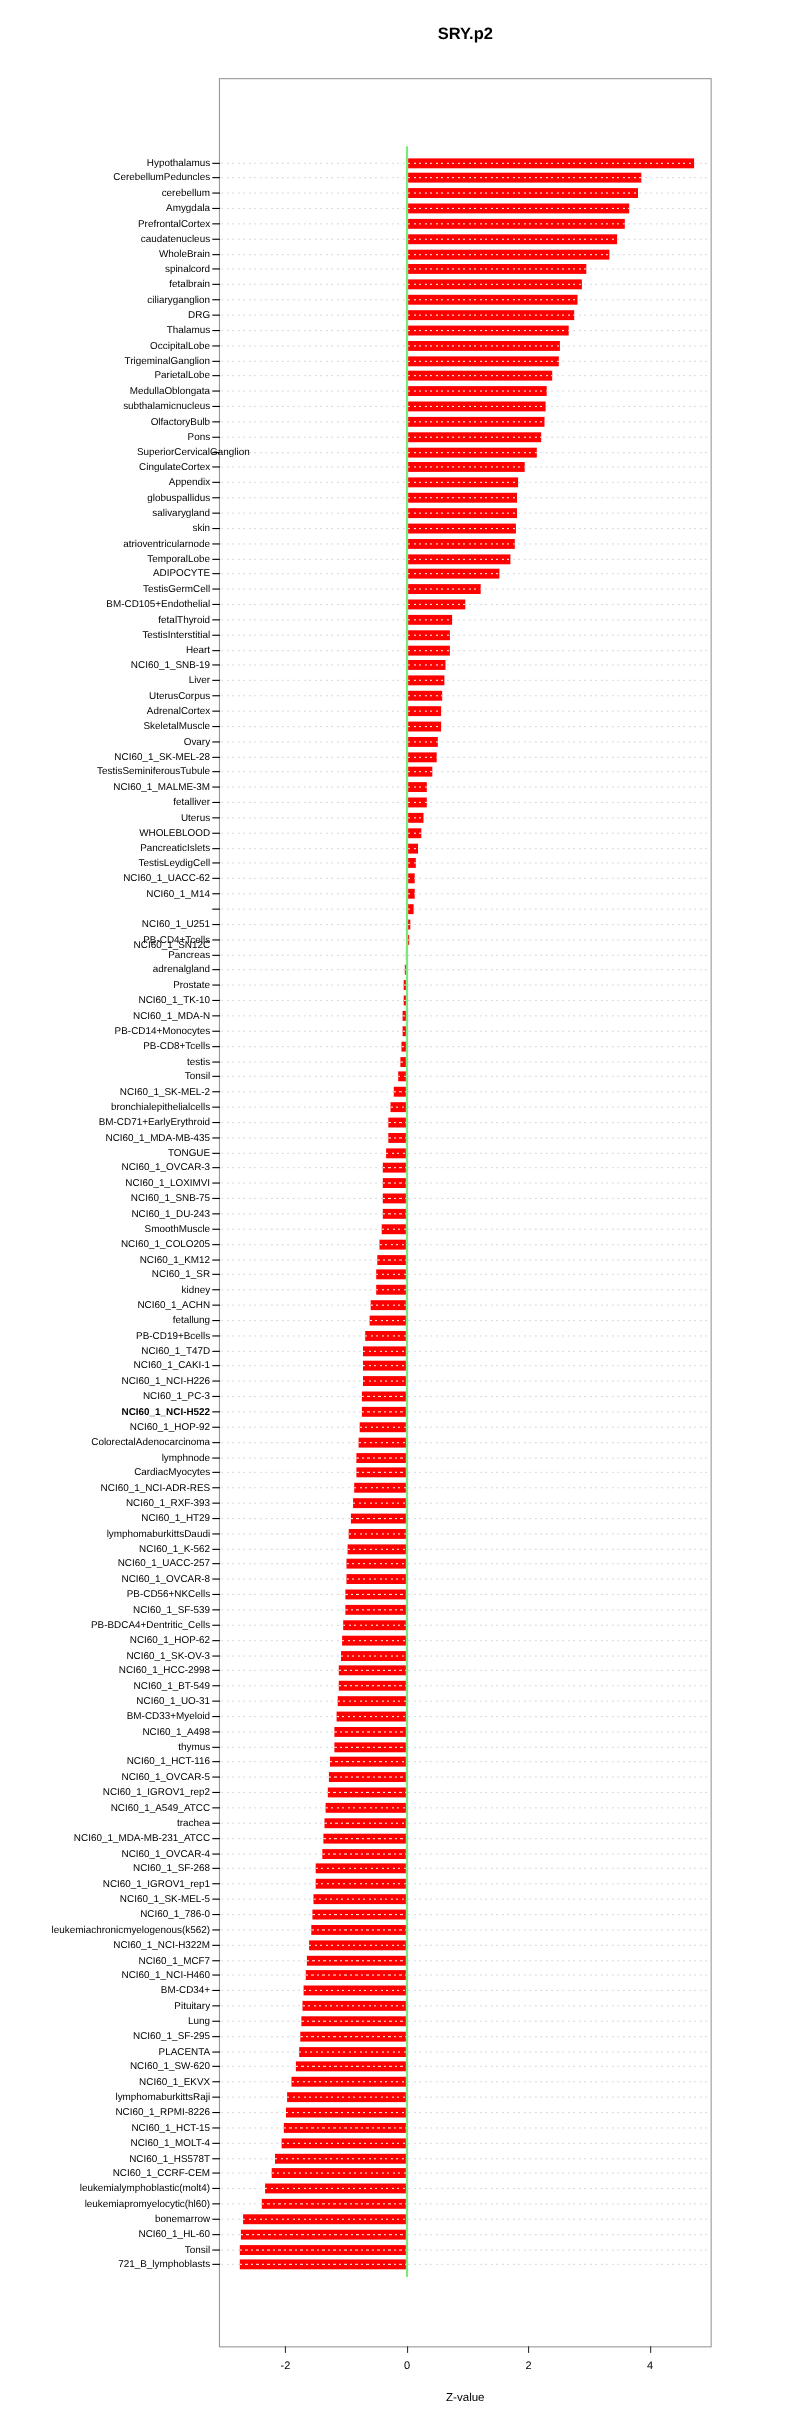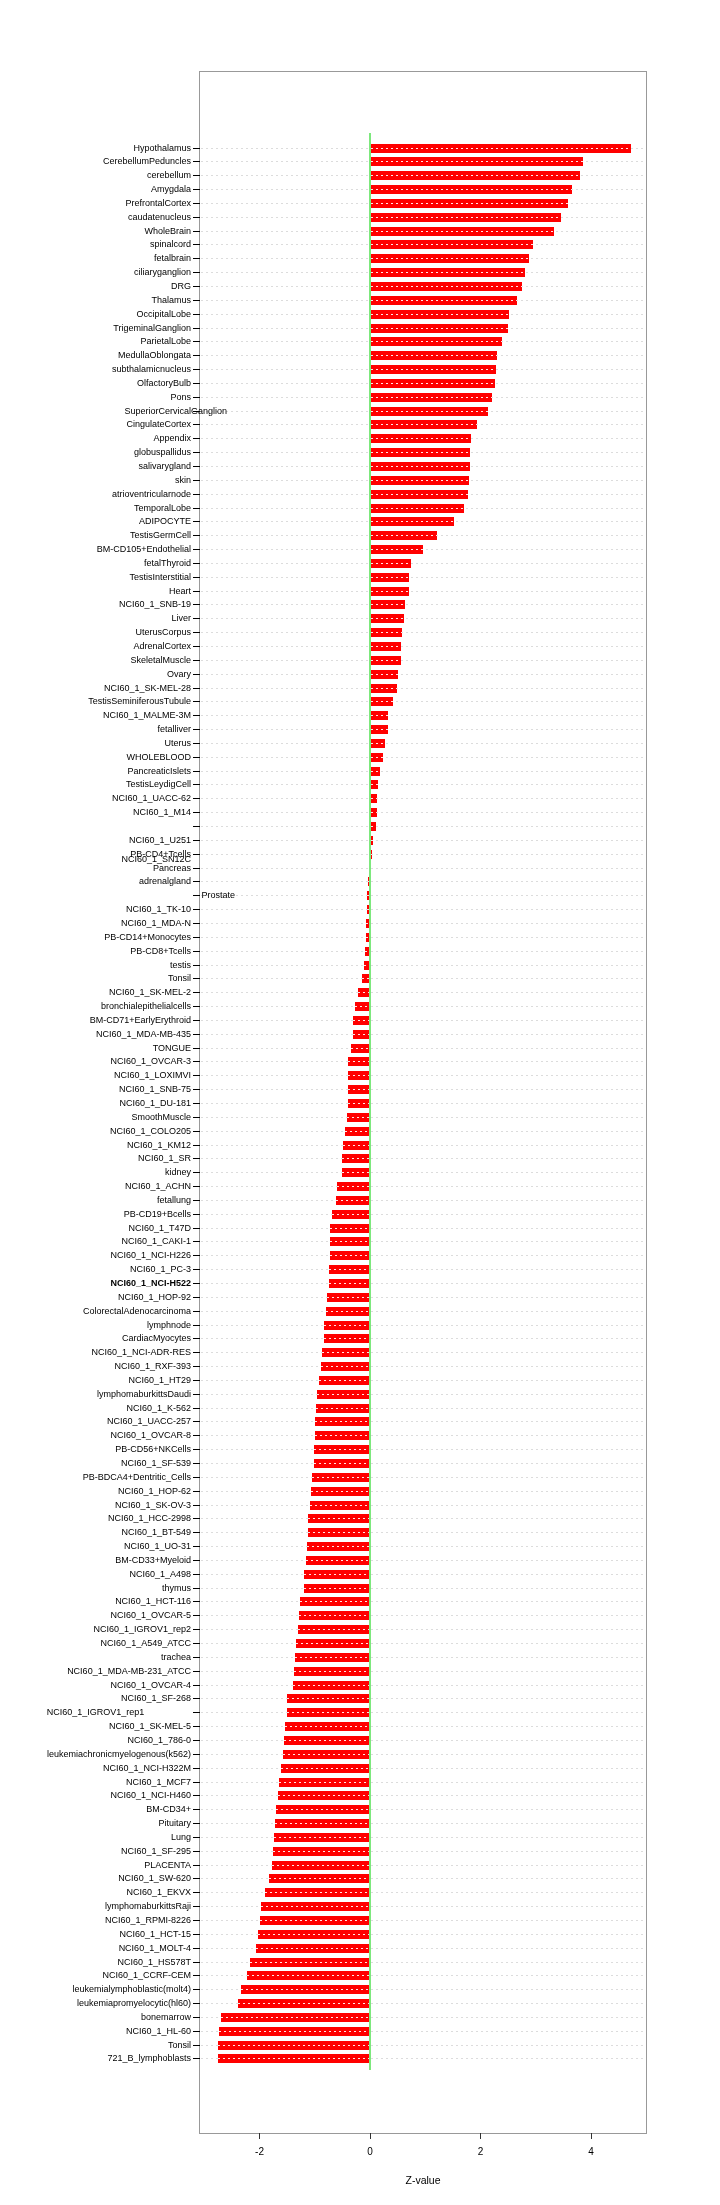--- a/index.html
+++ b/index.html
@@ -40,20 +40,21 @@
   }
   #x-axis-label{
     position:absolute;left:200px;top:2174px;width:446px;
     text-align:center;font-size:10.5px;color:#000;
   }
 </style>
 </head>
 <body>
 
 <div id="figure">
+  <div id="chart-title">SRY.p2</div>
   <div id="plot-box"></div>
   <div id="rows-layer">
       <div class="row-gridline" style="left: 201px; width: 444px; top: 147.5px;"></div>
       <div class="row-label" style="top: 142.5px;">Hypothalamus</div>
       <div class="row-tick" style="top: 147.5px;"></div>
       <div class="bar" style="left: 371px; width: 260.332px; top: 143.5px; background: rgb(255, 0, 0);"></div>
       <div class="row-gridline" style="left: 201px; width: 444px; top: 161.347px;"></div>
       <div class="row-label" style="top: 156.347px;">CerebellumPeduncles</div>
       <div class="row-tick" style="top: 161.347px;"></div>
       <div class="bar" style="left: 371px; width: 211.713px; top: 157.347px; background: rgb(255, 0, 0);"></div>
@@ -259,21 +260,21 @@
       <div class="bar" style="left: 371px; width: 1px; top: 849.722px; background: rgb(255, 0, 0);"></div>
       <div class="row-gridline" style="left: 201px; width: 444px; top: 867.57px;"></div>
       <div class="row-label" style="top: 862.57px;">Pancreas</div>
       <div class="row-tick" style="top: 867.57px;"></div>
       <div class="bar" style="left: 369.447px; width: 1px; top: 863.57px; background: rgb(255, 0, 0);"></div>
       <div class="row-gridline" style="left: 201px; width: 444px; top: 881.418px;"></div>
       <div class="row-label" style="top: 876.418px;">adrenalgland</div>
       <div class="row-tick" style="top: 881.418px;"></div>
       <div class="bar" style="left: 367.79px; width: 1.21px; top: 877.418px; background: rgb(255, 0, 0);"></div>
       <div class="row-gridline" style="left: 201px; width: 444px; top: 895.265px;"></div>
-      <div class="row-label" style="top: 890.265px; padding-left: 44px;">Prostate</div>
+      <div class="row-label" style="top: 890.265px;">Prostate</div>
       <div class="row-tick" style="top: 895.265px;"></div>
       <div class="bar" style="left: 367.238px; width: 1.7625px; top: 891.265px; background: rgb(255, 0, 0);"></div>
       <div class="row-gridline" style="left: 201px; width: 444px; top: 909.112px;"></div>
       <div class="row-label" style="top: 904.112px;">NCI60_1_TK-10</div>
       <div class="row-tick" style="top: 909.112px;"></div>
       <div class="bar" style="left: 366.685px; width: 2.315px; top: 905.112px; background: rgb(255, 0, 0);"></div>
       <div class="row-gridline" style="left: 201px; width: 444px; top: 922.96px;"></div>
       <div class="row-label" style="top: 917.96px;">NCI60_1_MDA-N</div>
       <div class="row-tick" style="top: 922.96px;"></div>
       <div class="bar" style="left: 366.132px; width: 2.8675px; top: 918.96px; background: rgb(255, 0, 0);"></div>
@@ -319,21 +320,21 @@
       <div class="bar" style="left: 348.452px; width: 20.5475px; top: 1057.43px; background: rgb(255, 0, 0);"></div>
       <div class="row-gridline" style="left: 201px; width: 444px; top: 1075.28px;"></div>
       <div class="row-label" style="top: 1070.28px;">NCI60_1_LOXIMVI</div>
       <div class="row-tick" style="top: 1075.28px;"></div>
       <div class="bar" style="left: 347.9px; width: 21.1px; top: 1071.28px; background: rgb(255, 0, 0);"></div>
       <div class="row-gridline" style="left: 201px; width: 444px; top: 1089.13px;"></div>
       <div class="row-label" style="top: 1084.13px;">NCI60_1_SNB-75</div>
       <div class="row-tick" style="top: 1089.13px;"></div>
       <div class="bar" style="left: 347.9px; width: 21.1px; top: 1085.13px; background: rgb(255, 0, 0);"></div>
       <div class="row-gridline" style="left: 201px; width: 444px; top: 1102.98px;"></div>
-      <div class="row-label" style="top: 1097.98px;">NCI60_1_DU-181</div>
+      <div class="row-label" style="top: 1097.98px;">NCI60_1_DU-243</div>
       <div class="row-tick" style="top: 1102.98px;"></div>
       <div class="bar" style="left: 347.9px; width: 21.1px; top: 1098.98px; background: rgb(255, 0, 0);"></div>
       <div class="row-gridline" style="left: 201px; width: 444px; top: 1116.83px;"></div>
       <div class="row-label" style="top: 1111.83px;">SmoothMuscle</div>
       <div class="row-tick" style="top: 1116.83px;"></div>
       <div class="bar" style="left: 347.348px; width: 21.6525px; top: 1112.83px; background: rgb(255, 0, 0);"></div>
       <div class="row-gridline" style="left: 201px; width: 444px; top: 1130.67px;"></div>
       <div class="row-label" style="top: 1125.67px;">NCI60_1_COLO205</div>
       <div class="row-tick" style="top: 1130.67px;"></div>
       <div class="bar" style="left: 344.585px; width: 24.415px; top: 1126.67px; background: rgb(255, 0, 0);"></div>
@@ -495,21 +496,21 @@
       <div class="bar" style="left: 293.755px; width: 75.245px; top: 1666.72px; background: rgb(255, 0, 0);"></div>
       <div class="row-gridline" style="left: 201px; width: 444px; top: 1684.57px;"></div>
       <div class="row-label" style="top: 1679.57px;">NCI60_1_OVCAR-4</div>
       <div class="row-tick" style="top: 1684.57px;"></div>
       <div class="bar" style="left: 292.65px; width: 76.35px; top: 1680.57px; background: rgb(255, 0, 0);"></div>
       <div class="row-gridline" style="left: 201px; width: 444px; top: 1698.42px;"></div>
       <div class="row-label" style="top: 1693.42px;">NCI60_1_SF-268</div>
       <div class="row-tick" style="top: 1698.42px;"></div>
       <div class="bar" style="left: 287.125px; width: 81.875px; top: 1694.42px; background: rgb(255, 0, 0);"></div>
       <div class="row-gridline" style="left: 201px; width: 444px; top: 1712.27px;"></div>
-      <div class="row-label" style="top: 1707.27px; text-align: center;">NCI60_1_IGROV1_rep1</div>
+      <div class="row-label" style="top: 1707.27px;">NCI60_1_IGROV1_rep1</div>
       <div class="row-tick" style="top: 1712.27px;"></div>
       <div class="bar" style="left: 287.125px; width: 81.875px; top: 1708.27px; background: rgb(255, 0, 0);"></div>
       <div class="row-gridline" style="left: 201px; width: 444px; top: 1726.12px;"></div>
       <div class="row-label" style="top: 1721.12px;">NCI60_1_SK-MEL-5</div>
       <div class="row-tick" style="top: 1726.12px;"></div>
       <div class="bar" style="left: 285.467px; width: 83.5325px; top: 1722.12px; background: rgb(255, 0, 0);"></div>
       <div class="row-gridline" style="left: 201px; width: 444px; top: 1739.96px;"></div>
       <div class="row-label" style="top: 1734.96px;">NCI60_1_786-0</div>
       <div class="row-tick" style="top: 1739.96px;"></div>
       <div class="bar" style="left: 283.81px; width: 85.19px; top: 1735.96px; background: rgb(255, 0, 0);"></div>

